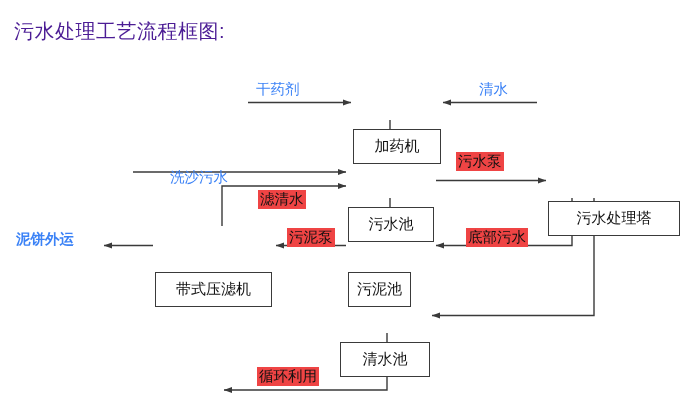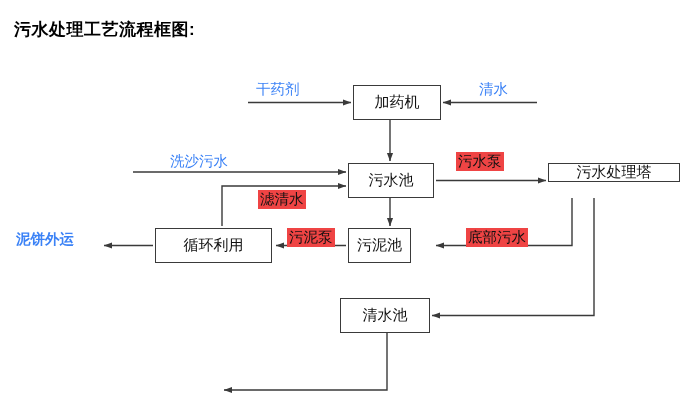--- a/index.html
+++ b/index.html
@@ -14,23 +14,23 @@
     position: relative;
     width: 700px;
     height: 420px;
     background: #ffffff;
     overflow: hidden;
   }
   #title {
     position: absolute;
     left: 14px;
     top: 18px;
-    font-size: 17px;
-    font-weight: bold;
-    color: #000000;
+    font-size: 20px;
+    font-weight: normal;
+    color: #4c1d95;
     letter-spacing: 0.5px;
     white-space: nowrap;
   }
   svg#wires {
     position: absolute;
     left: 0;
     top: 0;
     width: 700px;
     height: 420px;
   }
@@ -39,20 +39,21 @@
     box-sizing: border-box;
     border: 1px solid #3a3a3a;
     background: #ffffff;
     display: flex;
     align-items: center;
     justify-content: center;
     font-size: 15px;
     color: #111111;
     white-space: nowrap;
     z-index: 3;
+    margin-top: 44px;
   }
   .edge-label {
     position: absolute;
     font-size: 14.5px;
     color: #111111;
     white-space: nowrap;
     background: #ef4444;
     padding: 0 2px;
     z-index: 2;
   }
@@ -105,35 +106,36 @@
 
     </g>
   </svg>
 
   <div class="node" style="left:353px; top:85px; width:88px; height:35px;">
     <span>加药机</span>
   </div>
   <div class="node" style="left:348px; top:163px; width:86px; height:35px;">
     <span>污水池</span>
   </div>
-  <div class="node" style="left:548px; top:163px; width:132px; height:19px;">
+  <div class="node" style="left:548px; top:157px; width:132px; height:35px;">
     <span>污水处理塔</span>
   </div>
   <div class="node" style="left:155px; top:228px; width:117px; height:35px;">
-    <span>循环利用</span>
+    <span>带式压滤机</span>
   </div>
   <div class="node" style="left:348px; top:228px; width:63px; height:35px;">
     <span>污泥池</span>
   </div>
   <div class="node" style="left:340px; top:298px; width:90px; height:35px;">
     <span>清水池</span>
   </div>
 
   <div class="term-label" style="left:256px; top:80px;">干药剂</div>
   <div class="term-label" style="left:479px; top:80px;">清水</div>
-  <div class="term-label" style="left:170px; top:152px;">洗沙污水</div>
+  <div class="term-label" style="left:170px; top:168px;">洗沙污水</div>
   <div class="edge-label" style="left:258px; top:190px;">滤清水</div>
   <div class="edge-label" style="left:456px; top:152px;">污水泵</div>
   <div class="edge-label" style="left:287px; top:228px;">污泥泵</div>
   <div class="edge-label" style="left:466px; top:228px;">底部污水</div>
   <div class="term-label" style="left:16px; top:230px;font-weight:bold;">泥饼外运</div>
+  <div class="edge-label" style="left:257px; top:367px;">循环利用</div>
 
 </div>
 
 </body></html>

